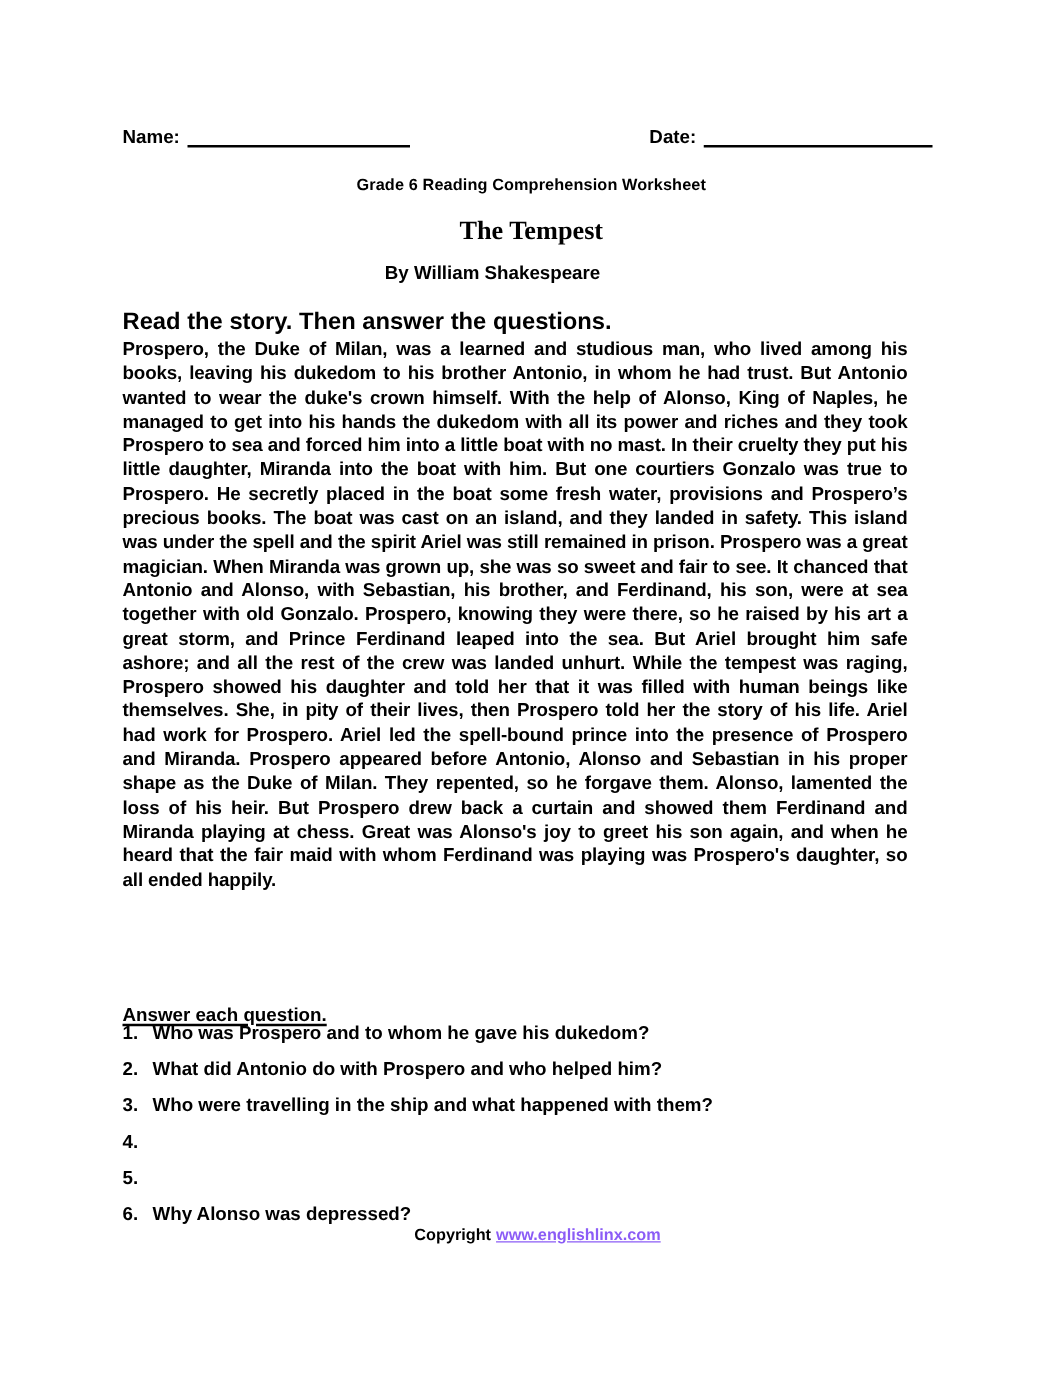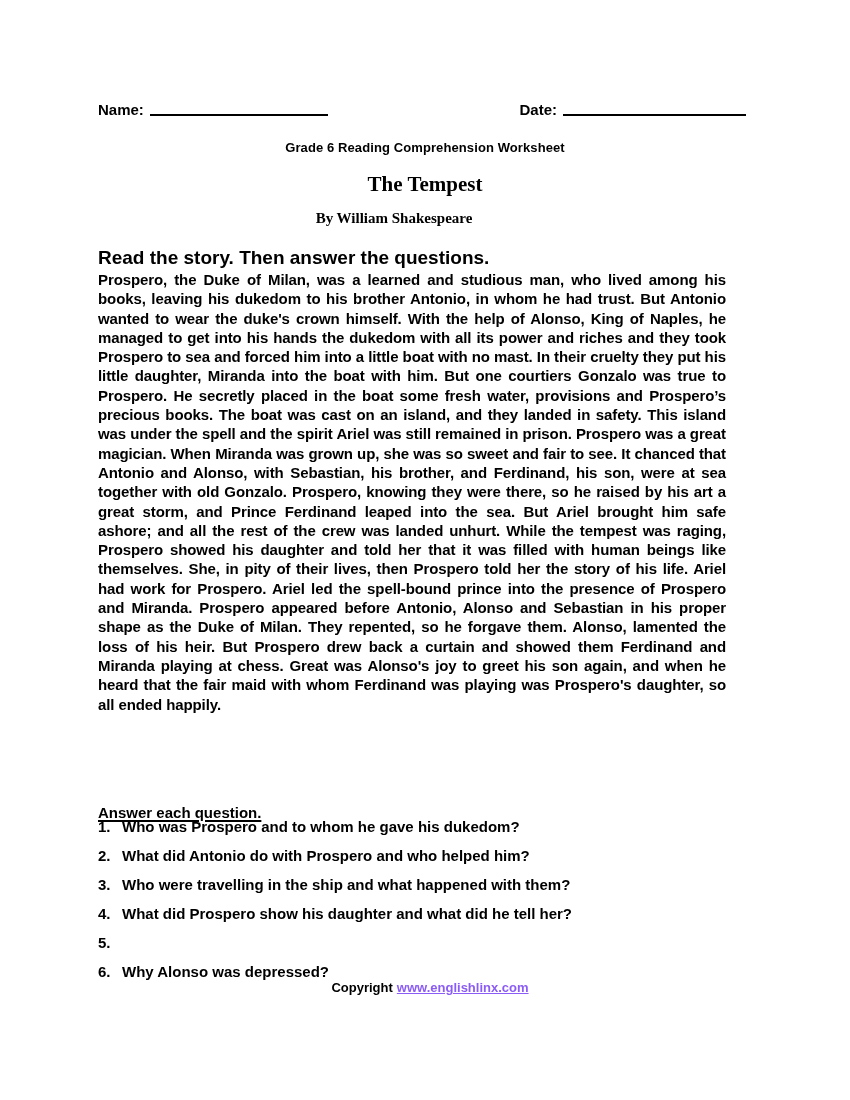--- a/index.html
+++ b/index.html
@@ -16,21 +16,21 @@
   .header-row {
     position: absolute;
     left: 98px;
     top: 101px;
     width: 648px;
     display: flex;
     justify-content: space-between;
     font-size: 15px;
     font-weight: bold;
   }
-  .blank-group { display: flex; }
+  .blank-group { display: flex; align-items: flex-end; }
   .blank-line {
     display: inline-block;
     border-bottom: 2px solid #000;
     height: 15px;
     margin-left: 6px;
   }
   .name-line { width: 178px; }
   .date-line { width: 183px; }
   .worksheet-title {
     position: absolute;
@@ -51,21 +51,21 @@
     font-family: "Liberation Serif", serif;
     font-size: 21px;
     font-weight: bold;
   }
   .story-author {
     position: absolute;
     top: 210px;
     left: 0;
     width: 788px;
     text-align: center;
-    font-family: Liberation Serif, serif;
+    font-family: Liberation Sans, sans-serif;
     font-size: 15px;
     font-weight: bold;
   }
   .instructions {
     position: absolute;
     left: 98px;
     top: 247px;
     font-size: 19px;
     font-weight: bold;
   }
@@ -153,21 +153,20 @@
     <li class="question-item">
       <span class="question-number">2.</span>
       <span class="question-text">What did Antonio do with Prospero and who helped him?</span>
     </li>
     <li class="question-item">
       <span class="question-number">3.</span>
       <span class="question-text">Who were travelling in the ship and what happened with them?</span>
     </li>
     <li class="question-item">
       <span class="question-number">4.</span>
-      <span class="question-text">What did Prospero show his daughter and what did he tell her?</span>
     </li>
     <li class="question-item">
       <span class="question-number">5.</span>
     </li>
     <li class="question-item">
       <span class="question-number">6.</span>
       <span class="question-text">Why Alonso was depressed?</span>
     </li>
   </ol>
 

